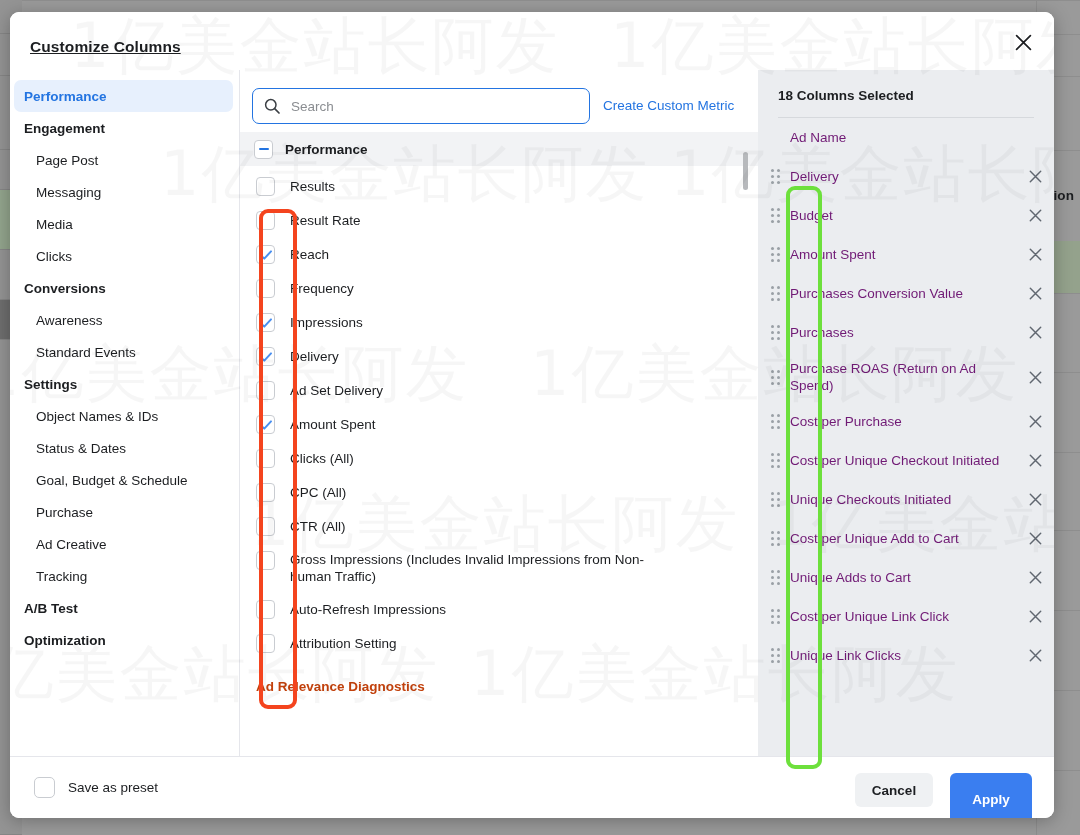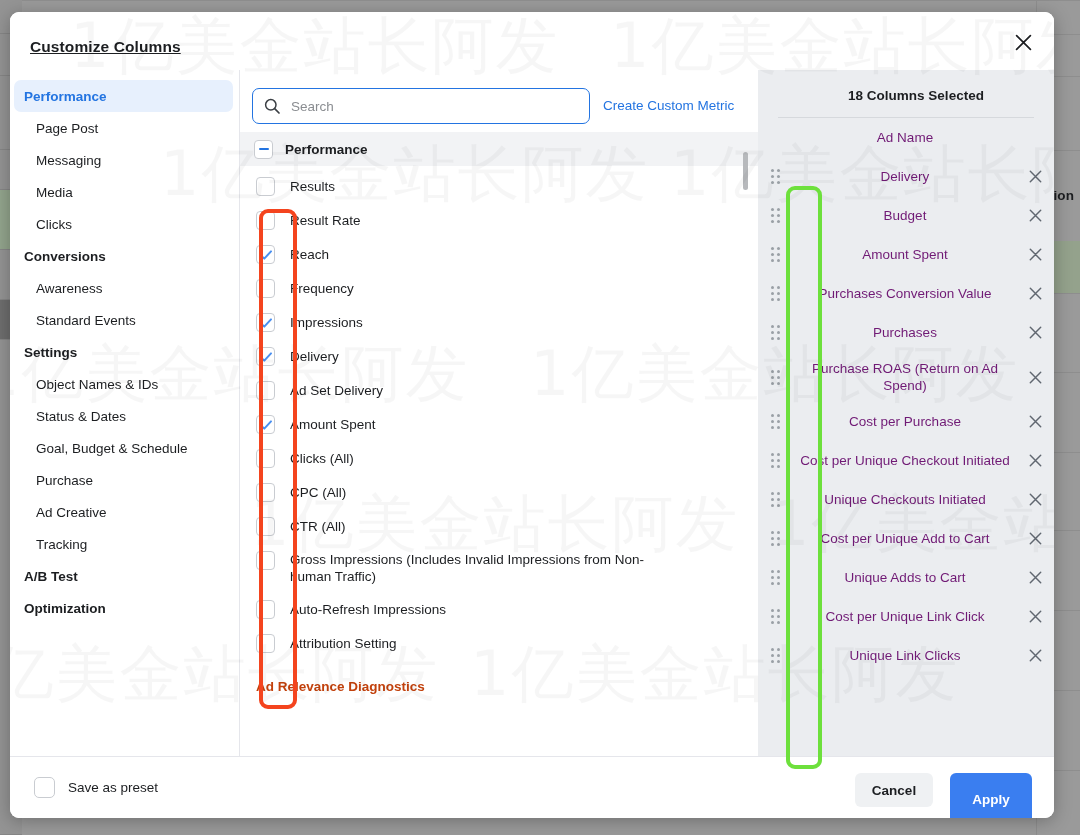--- a/index.html
+++ b/index.html
@@ -234,21 +234,20 @@
     z-index: 6;
     cursor: pointer;
   }
 
   
   #right-panel {
     position: absolute; right: 0; top: 58px; width: 296px; bottom: 62px;
     background: #ebedf0;
     z-index: 4;
     overflow: hidden;
-    text-align: center;
   }
   #selected-count {
     padding: 18px 0 0 20px;
     font-size: 13.5px; font-weight: bold; color: #1c1e21;
   }
   #right-divider {
     margin: 14px 20px 0 20px;
     height: 1px; background: #d6d9dd;
   }
   .sel-row {
@@ -381,20 +380,23 @@
       <svg width="17" height="17" viewBox="0 0 17 17" aria-hidden="true">
         <path d="M1.6 1.6 L15.4 15.4 M15.4 1.6 L1.6 15.4" stroke="#1c1e21" stroke-width="1.7" stroke-linecap="round" fill="none"></path>
       </svg>
     </div>
   </div>
 
   <div id="left-nav">
       <div class="nav-item group active">
         <span>Performance</span>
       </div>
+      <div class="nav-item group">
+        <span>Engagement</span>
+      </div>
       <div class="nav-item child">
         <span>Page Post</span>
       </div>
       <div class="nav-item child">
         <span>Messaging</span>
       </div>
       <div class="nav-item child">
         <span>Media</span>
       </div>
       <div class="nav-item child">

